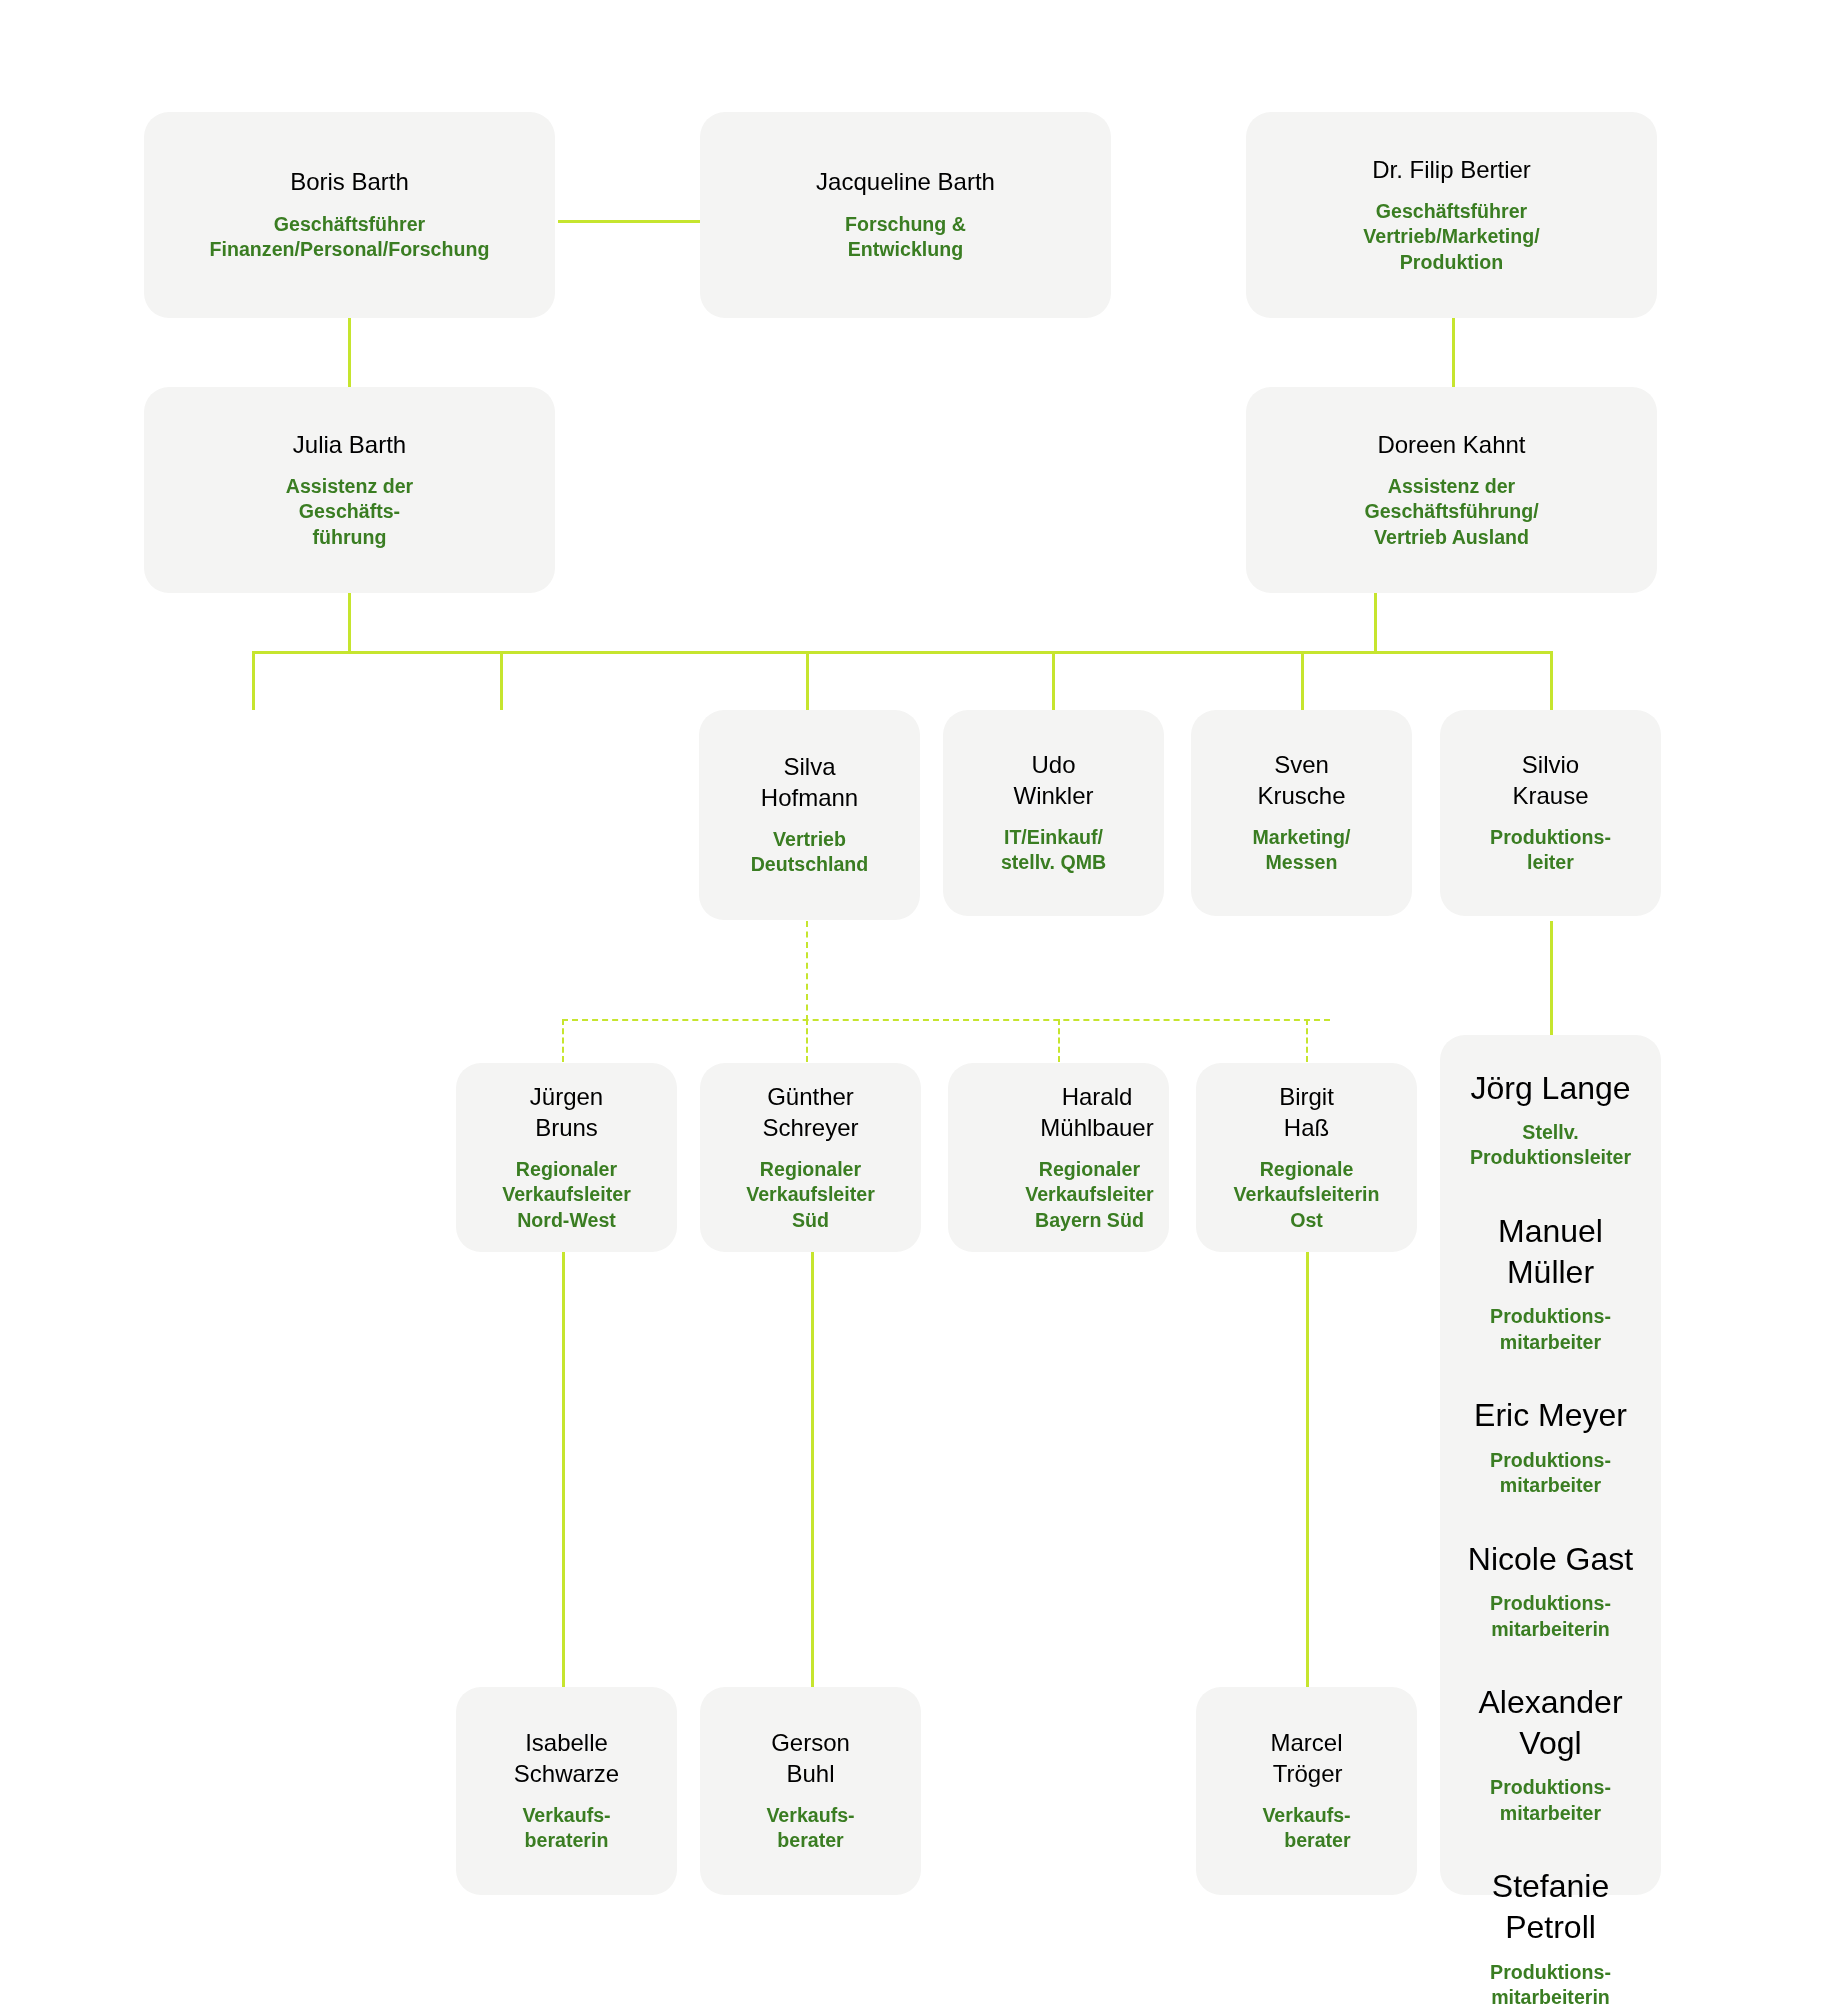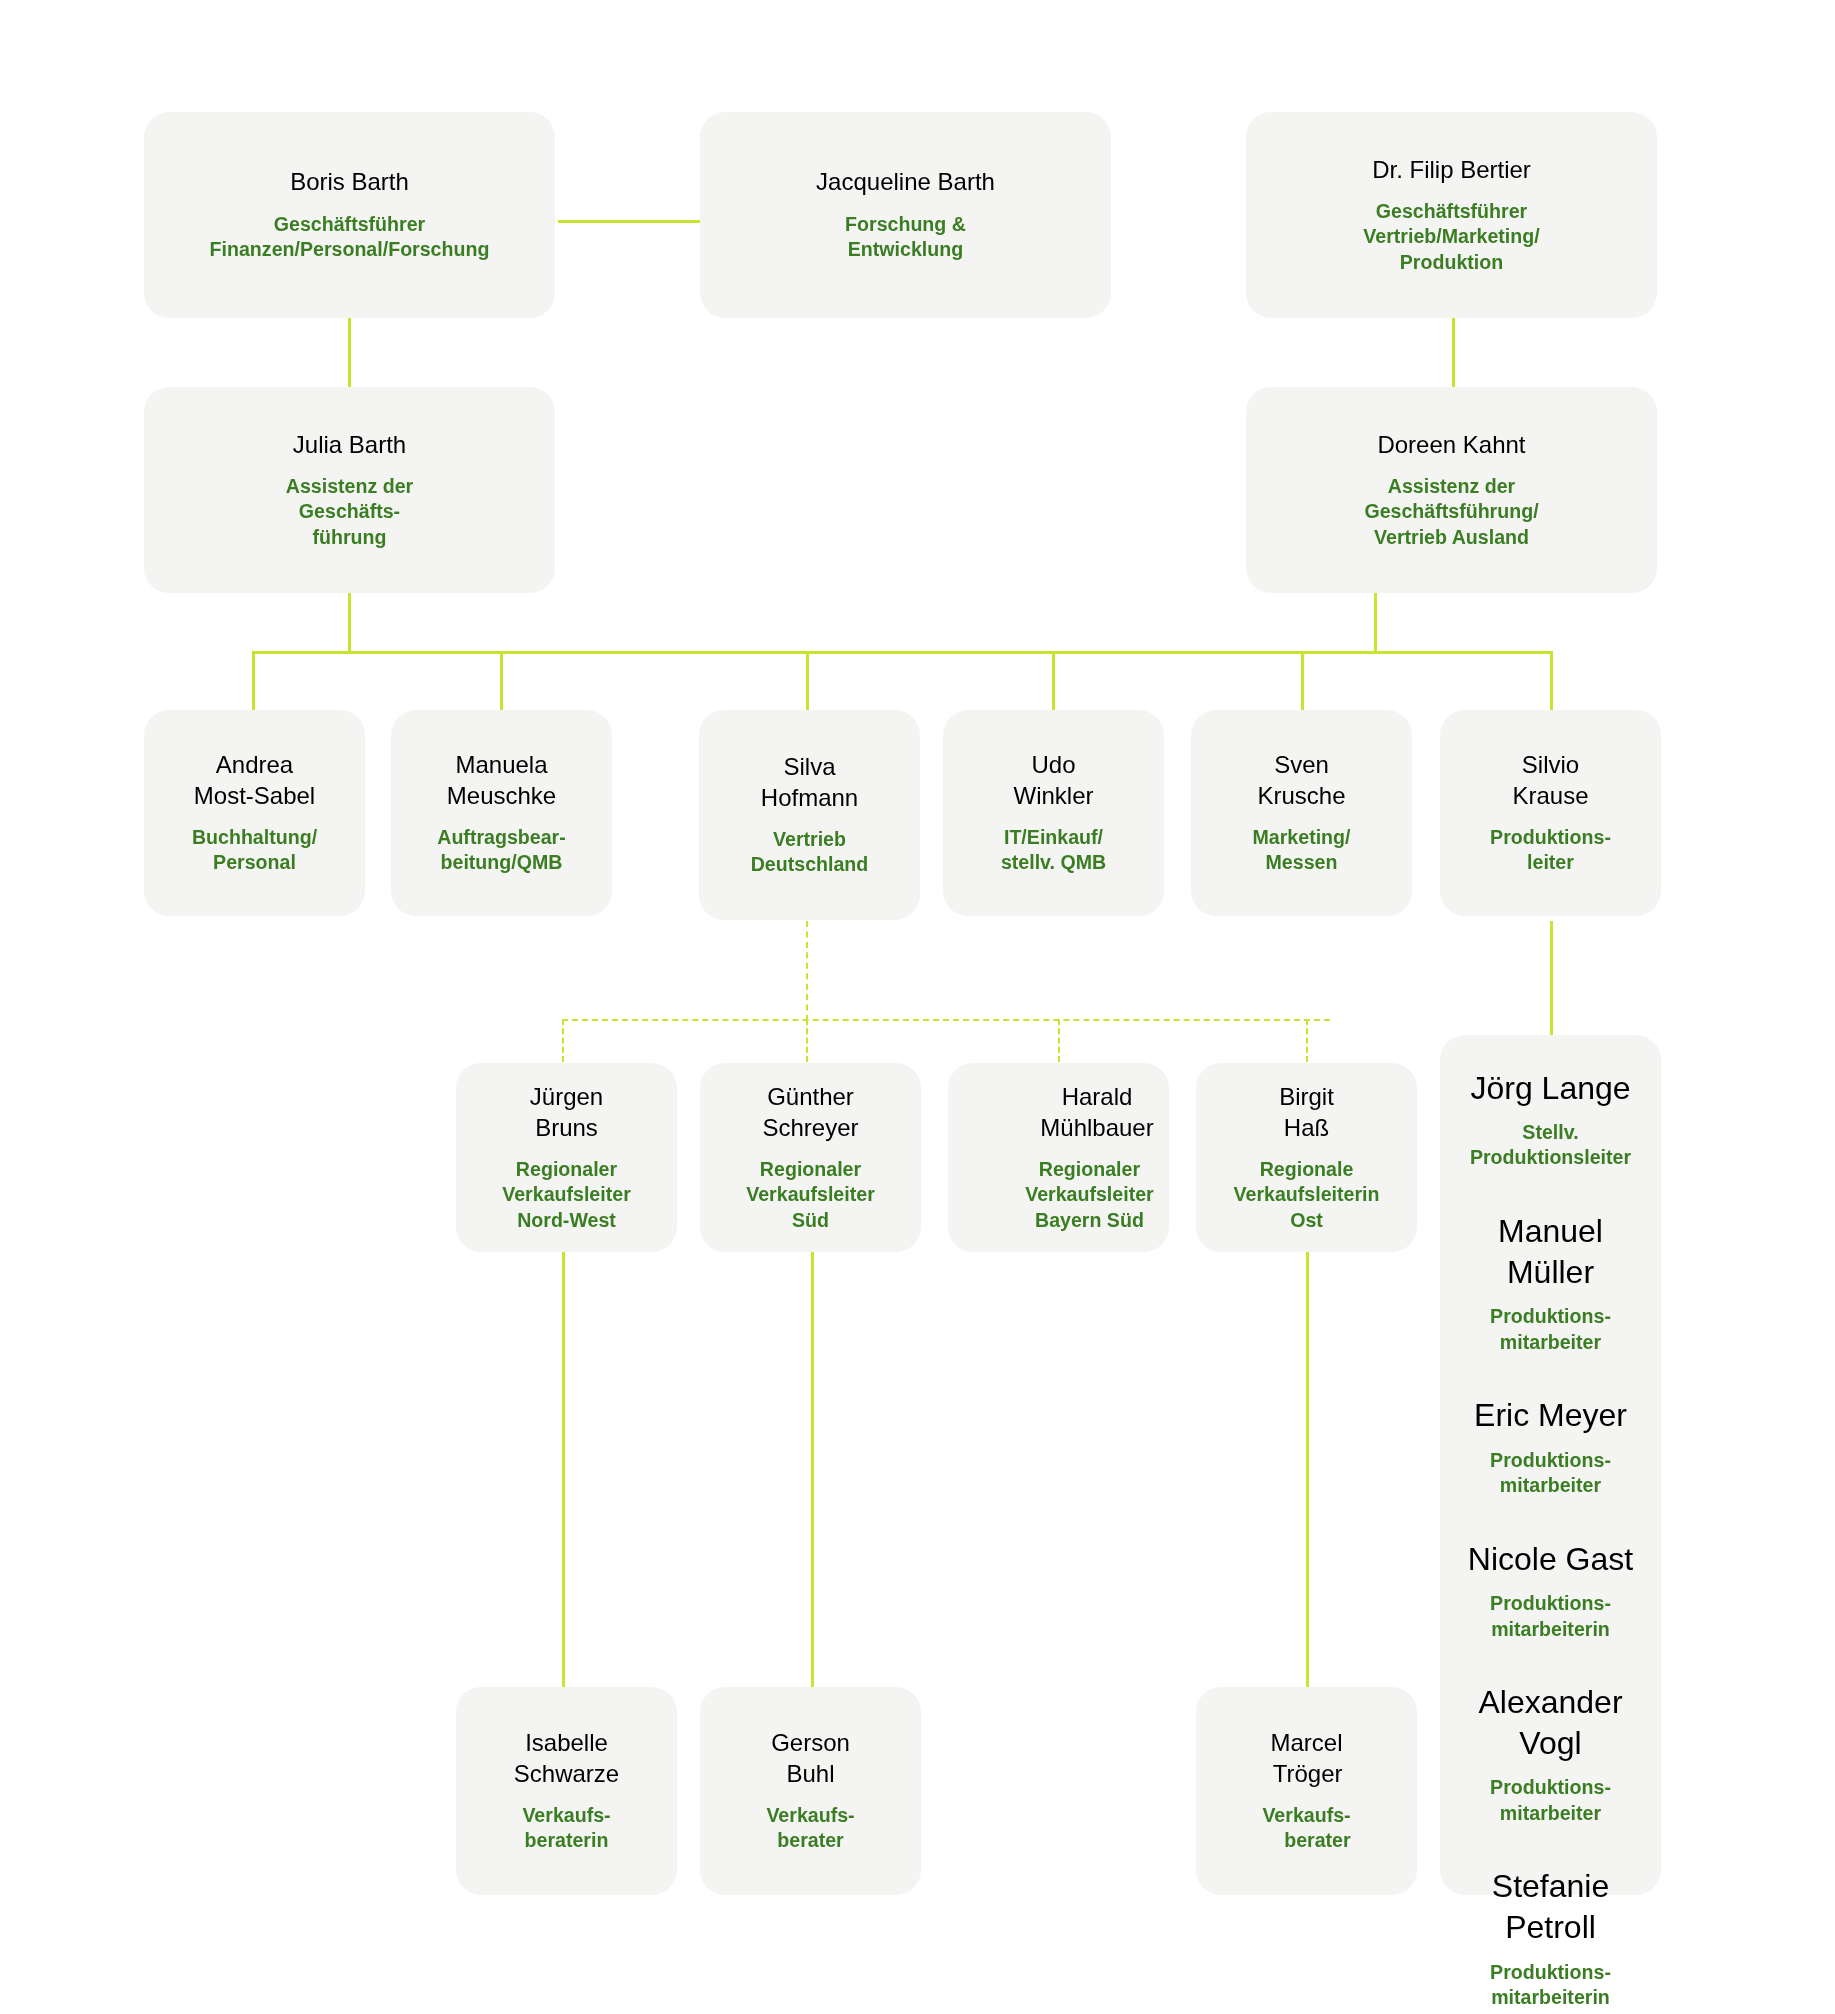--- a/index.html
+++ b/index.html
@@ -145,33 +145,21 @@
 führung</div>
   </div>
 
   <div class="node" style="left:1246px; top:387px; width:411px; height:206px;">
     <div class="nm">Doreen Kahnt</div>
     <div class="rl">Assistenz der
 Geschäftsführung/
 Vertrieb Ausland</div>
   </div>
 
-  <div class="node" style="left:144px; top:710px; width:221px; height:206px;">
-    <div class="nm">Andrea
-Most-Sabel</div>
-    <div class="rl">Buchhaltung/
-Personal</div>
-  </div>
-
-  <div class="node" style="left:391px; top:710px; width:221px; height:206px;">
-    <div class="nm">Manuela
-Meuschke</div>
-    <div class="rl">Auftragsbear-
-beitung/QMB</div>
-  </div>
+
 
   <div class="node" style="left:699px; top:710px; width:221px; height:210px;">
     <div class="nm">Silva
 Hofmann</div>
     <div class="rl">Vertrieb
 Deutschland</div>
   </div>
 
   <div class="node" style="left:943px; top:710px; width:221px; height:206px;">
     <div class="nm">Udo

